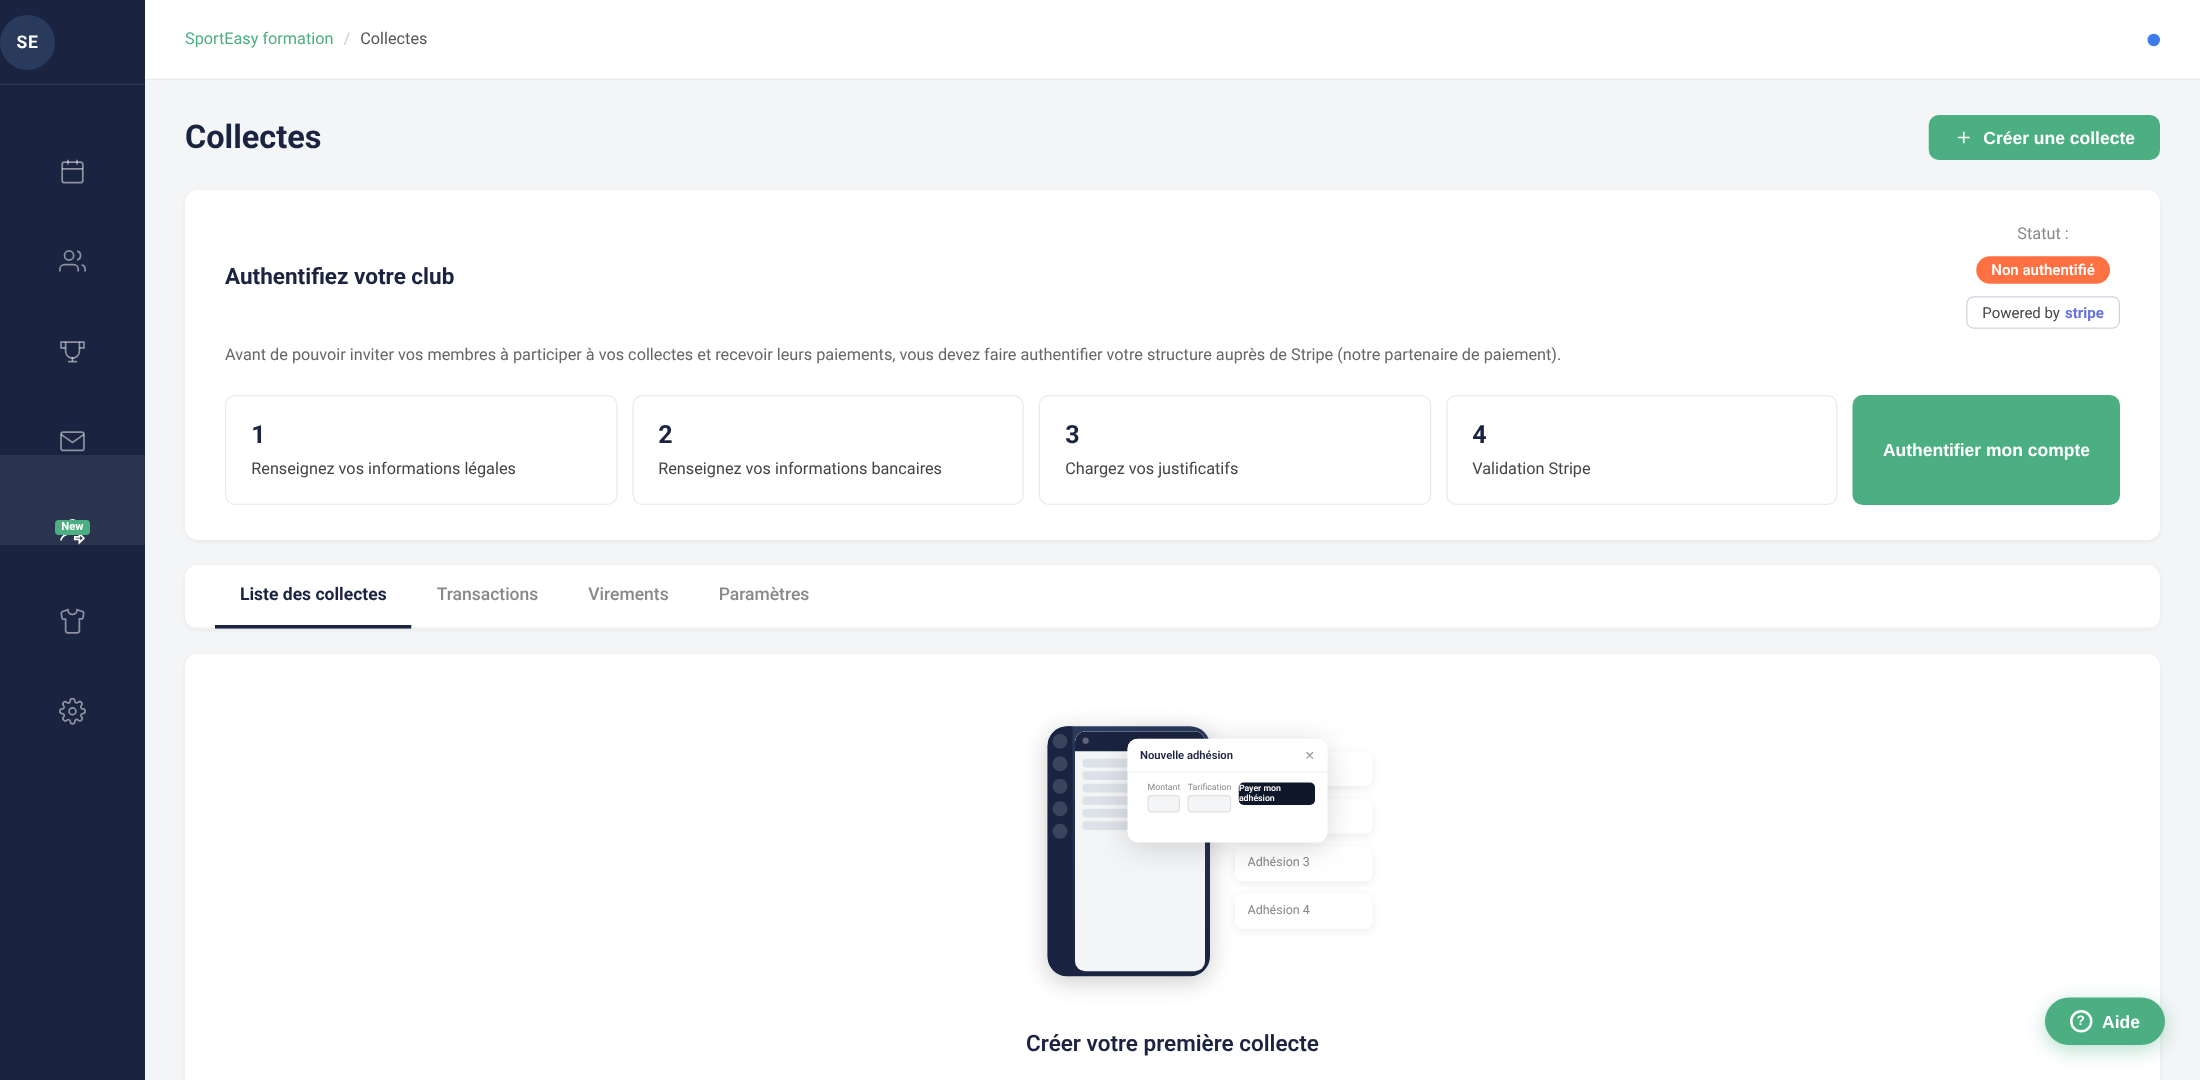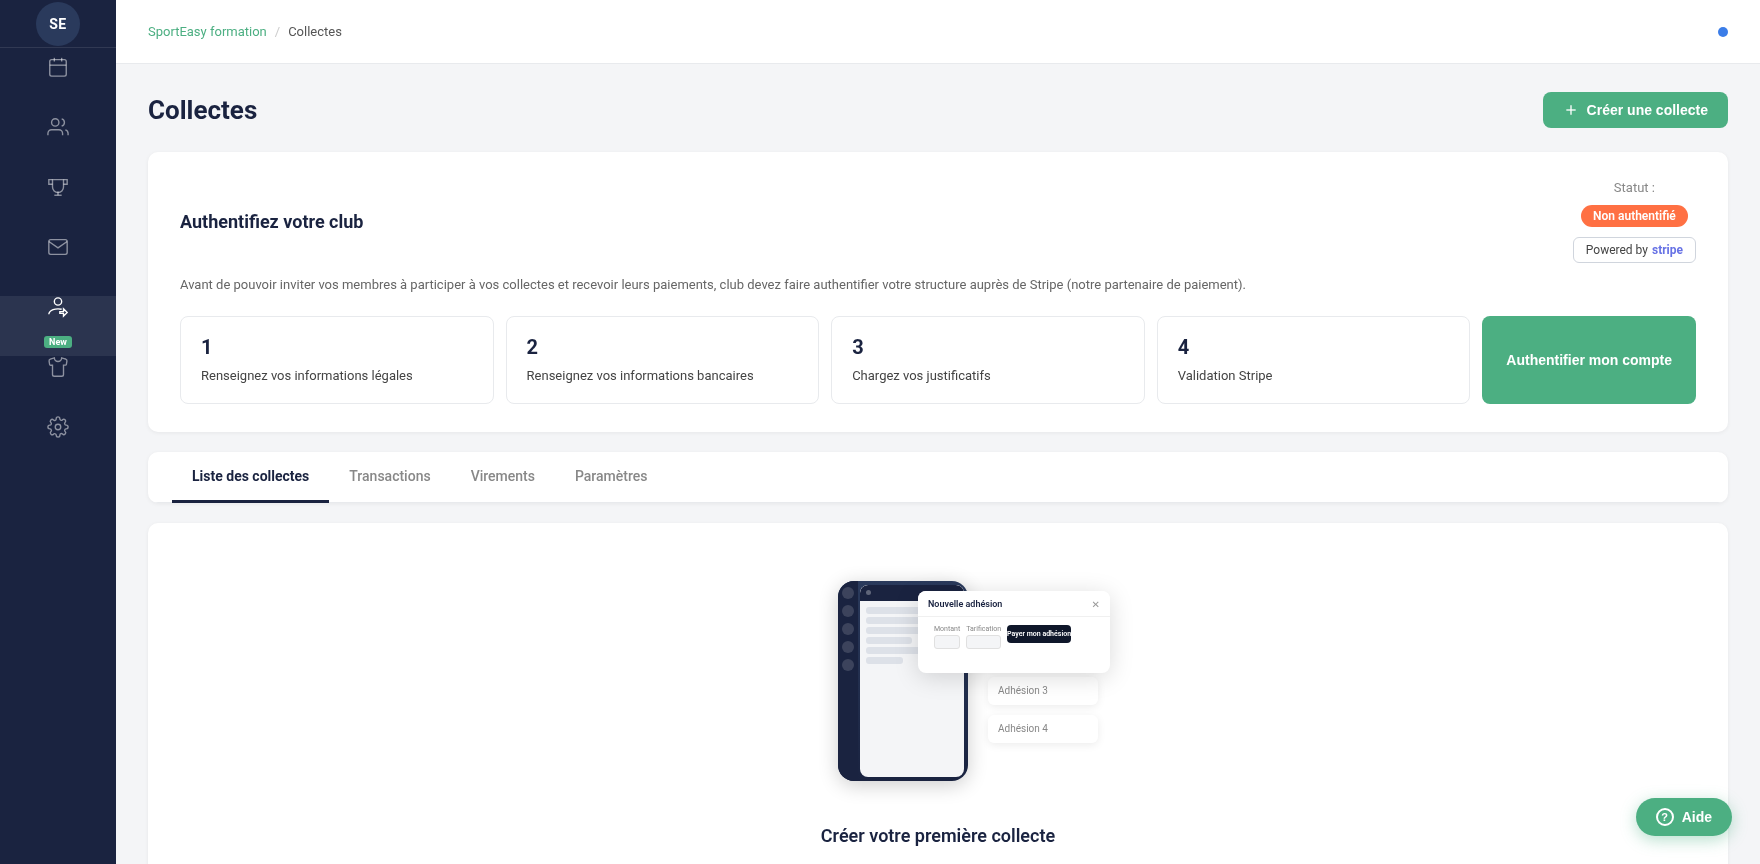--- a/index.html
+++ b/index.html
@@ -11,48 +11,48 @@
       background: #1a2340;
       display: flex;
       flex-direction: column;
       align-items: center;
       padding: 0;
       flex-shrink: 0;
       height: 864px;
     }
     .sidebar-logo {
       width: 116px;
-      height: 48px;
+      height: 68px;
       background: #1a2340;
       display: flex;
       align-items: center;
-      justify-content: center;
+      justify-content: flex-start;
       border-bottom: 1px solid rgba(255,255,255,0.1);
       margin-bottom: 8px;
     }
     .logo-circle {
       width: 44px;
       height: 44px;
       border-radius: 50%;
       background: #2a3a5c;
       display: flex;
       align-items: center;
       justify-content: center;
       color: #fff;
       font-weight: 700;
       font-size: 14px;
       letter-spacing: 0.5px;
     }
     .sidebar-item {
       width: 100%;
-      height: 60px;
+      height: 72px;
       display: flex;
       flex-direction: column;
       align-items: center;
-      justify-content: flex-start;
+      justify-content: flex-end;
       cursor: pointer;
       color: rgba(255,255,255,0.5);
       font-size: 11px;
       gap: 4px;
       transition: color 0.2s;
       position: relative;
     }
     .sidebar-item.active {
       color: #fff;
       background: rgba(255,255,255,0.08);
@@ -316,23 +316,23 @@
     .phone-sidebar-item {
       width: 12px; height: 12px;
       border-radius: 50%;
       background: rgba(255,255,255,0.15);
       margin: 6px auto;
     }
 
     
     .modal-mock {
       position: absolute;
-      left: 160px;
+      left: 144px;
       top: 20px;
-      width: 192px;
+      width: 160px;
       background: #fff;
       border-radius: 8px;
       box-shadow: 0 4px 24px rgba(0,0,0,0.15);
       overflow: hidden;
       z-index: 3;
     }
     .modal-header {
       background: #fff;
       padding: 8px 10px 6px;
       display: flex;
@@ -542,21 +542,21 @@
         <span class="auth-title">Authentifiez votre club</span>
         <div class="auth-status-row">
           <span class="auth-status-label">Statut :</span>
           <span class="badge-non-auth">Non authentifié</span>
           <div class="badge-stripe">
             <span>Powered by</span>
             <span class="stripe-bold">stripe</span>
           </div>
         </div>
       </div>
-      <p class="auth-desc">Avant de pouvoir inviter vos membres à participer à vos collectes et recevoir leurs paiements, club devez faire authentifier votre structure auprès de Stripe (notre partenaire de paiement).</p>
+      <p class="auth-desc">Avant de pouvoir inviter vos membres à participer à vos collectes et recevoir leurs paiements, vous devez faire authentifier votre structure auprès de Stripe (notre partenaire de paiement).</p>
       <div class="steps-row">
         <div class="step-item">
           <div class="step-number">1</div>
           <div class="step-label">Renseignez vos informations légales</div>
         </div>
         <div class="step-item">
           <div class="step-number">2</div>
           <div class="step-label">Renseignez vos informations bancaires</div>
         </div>
         <div class="step-item">

